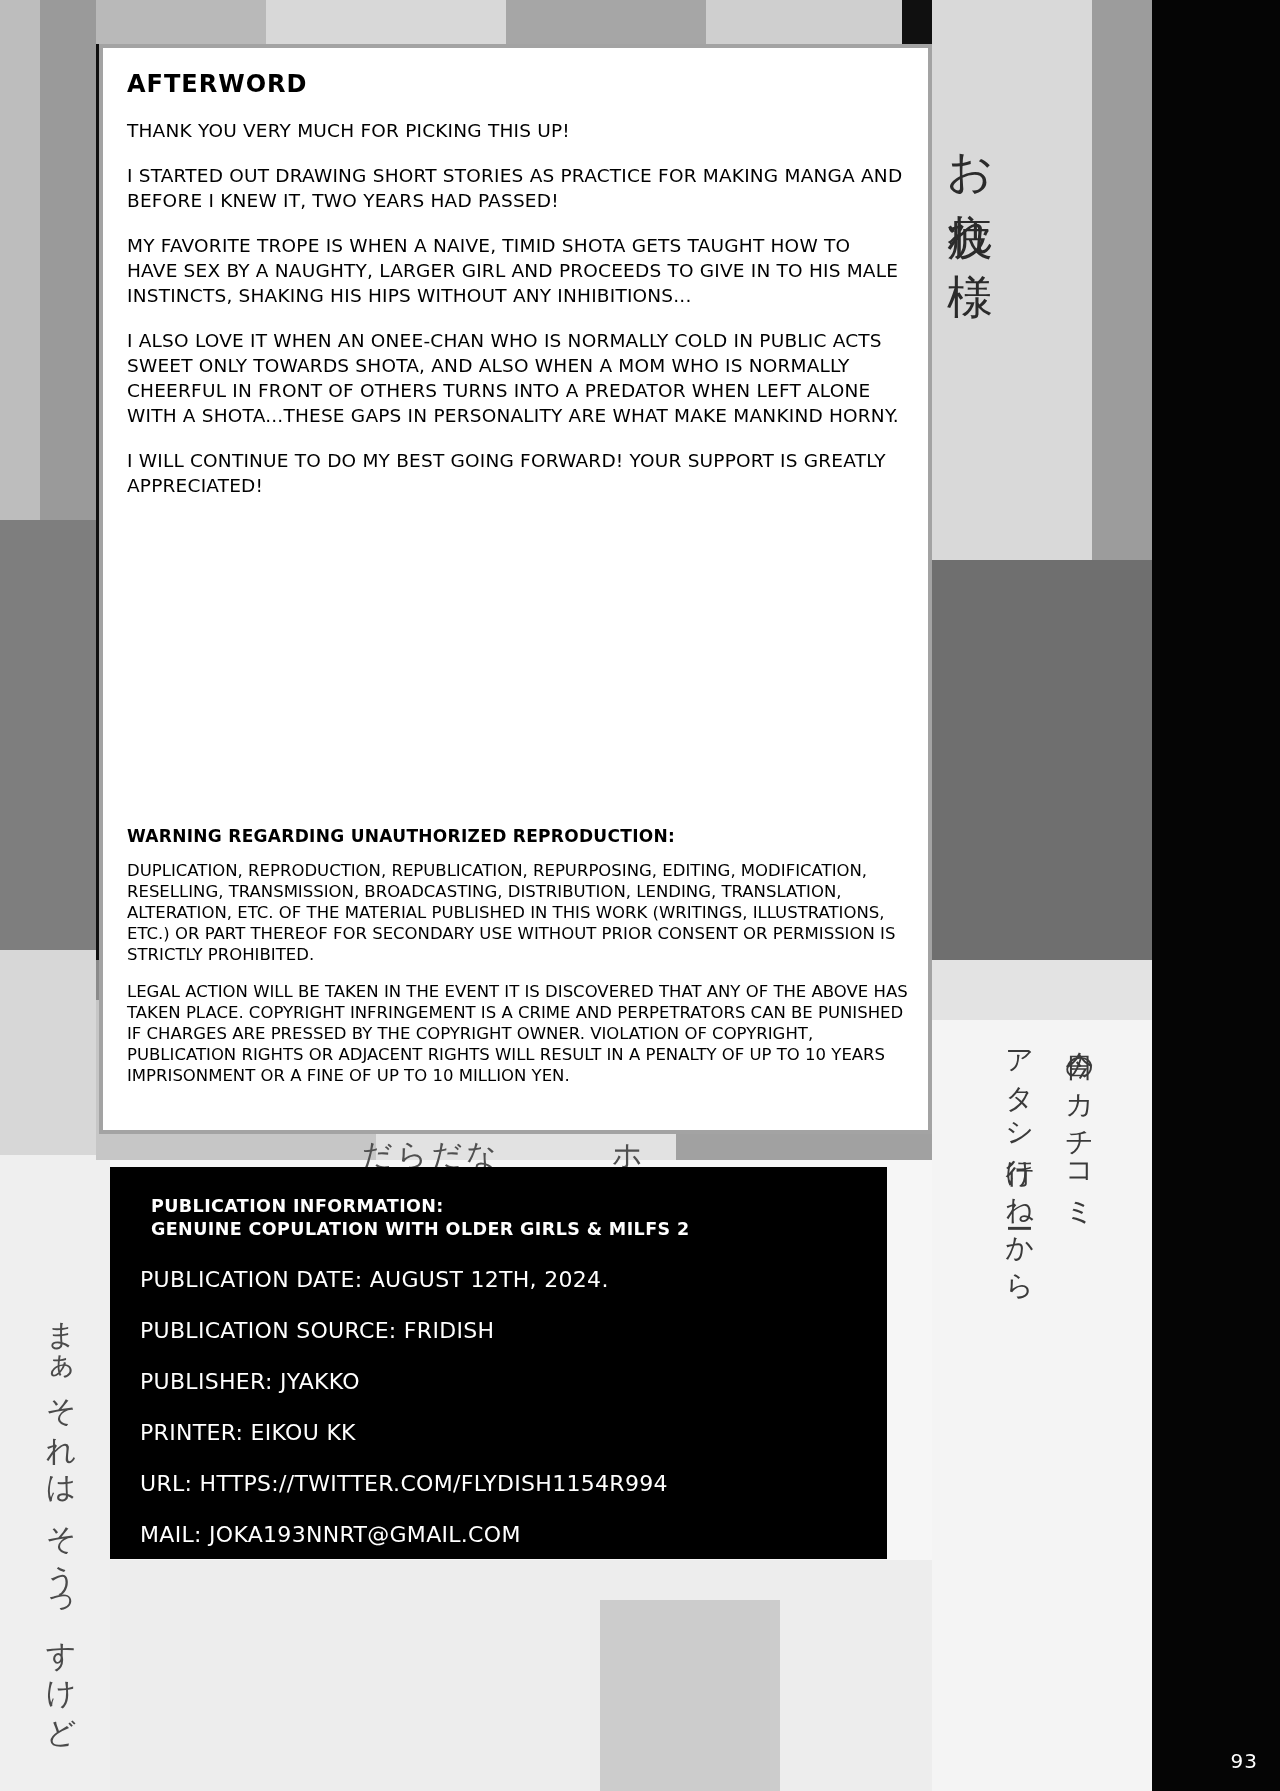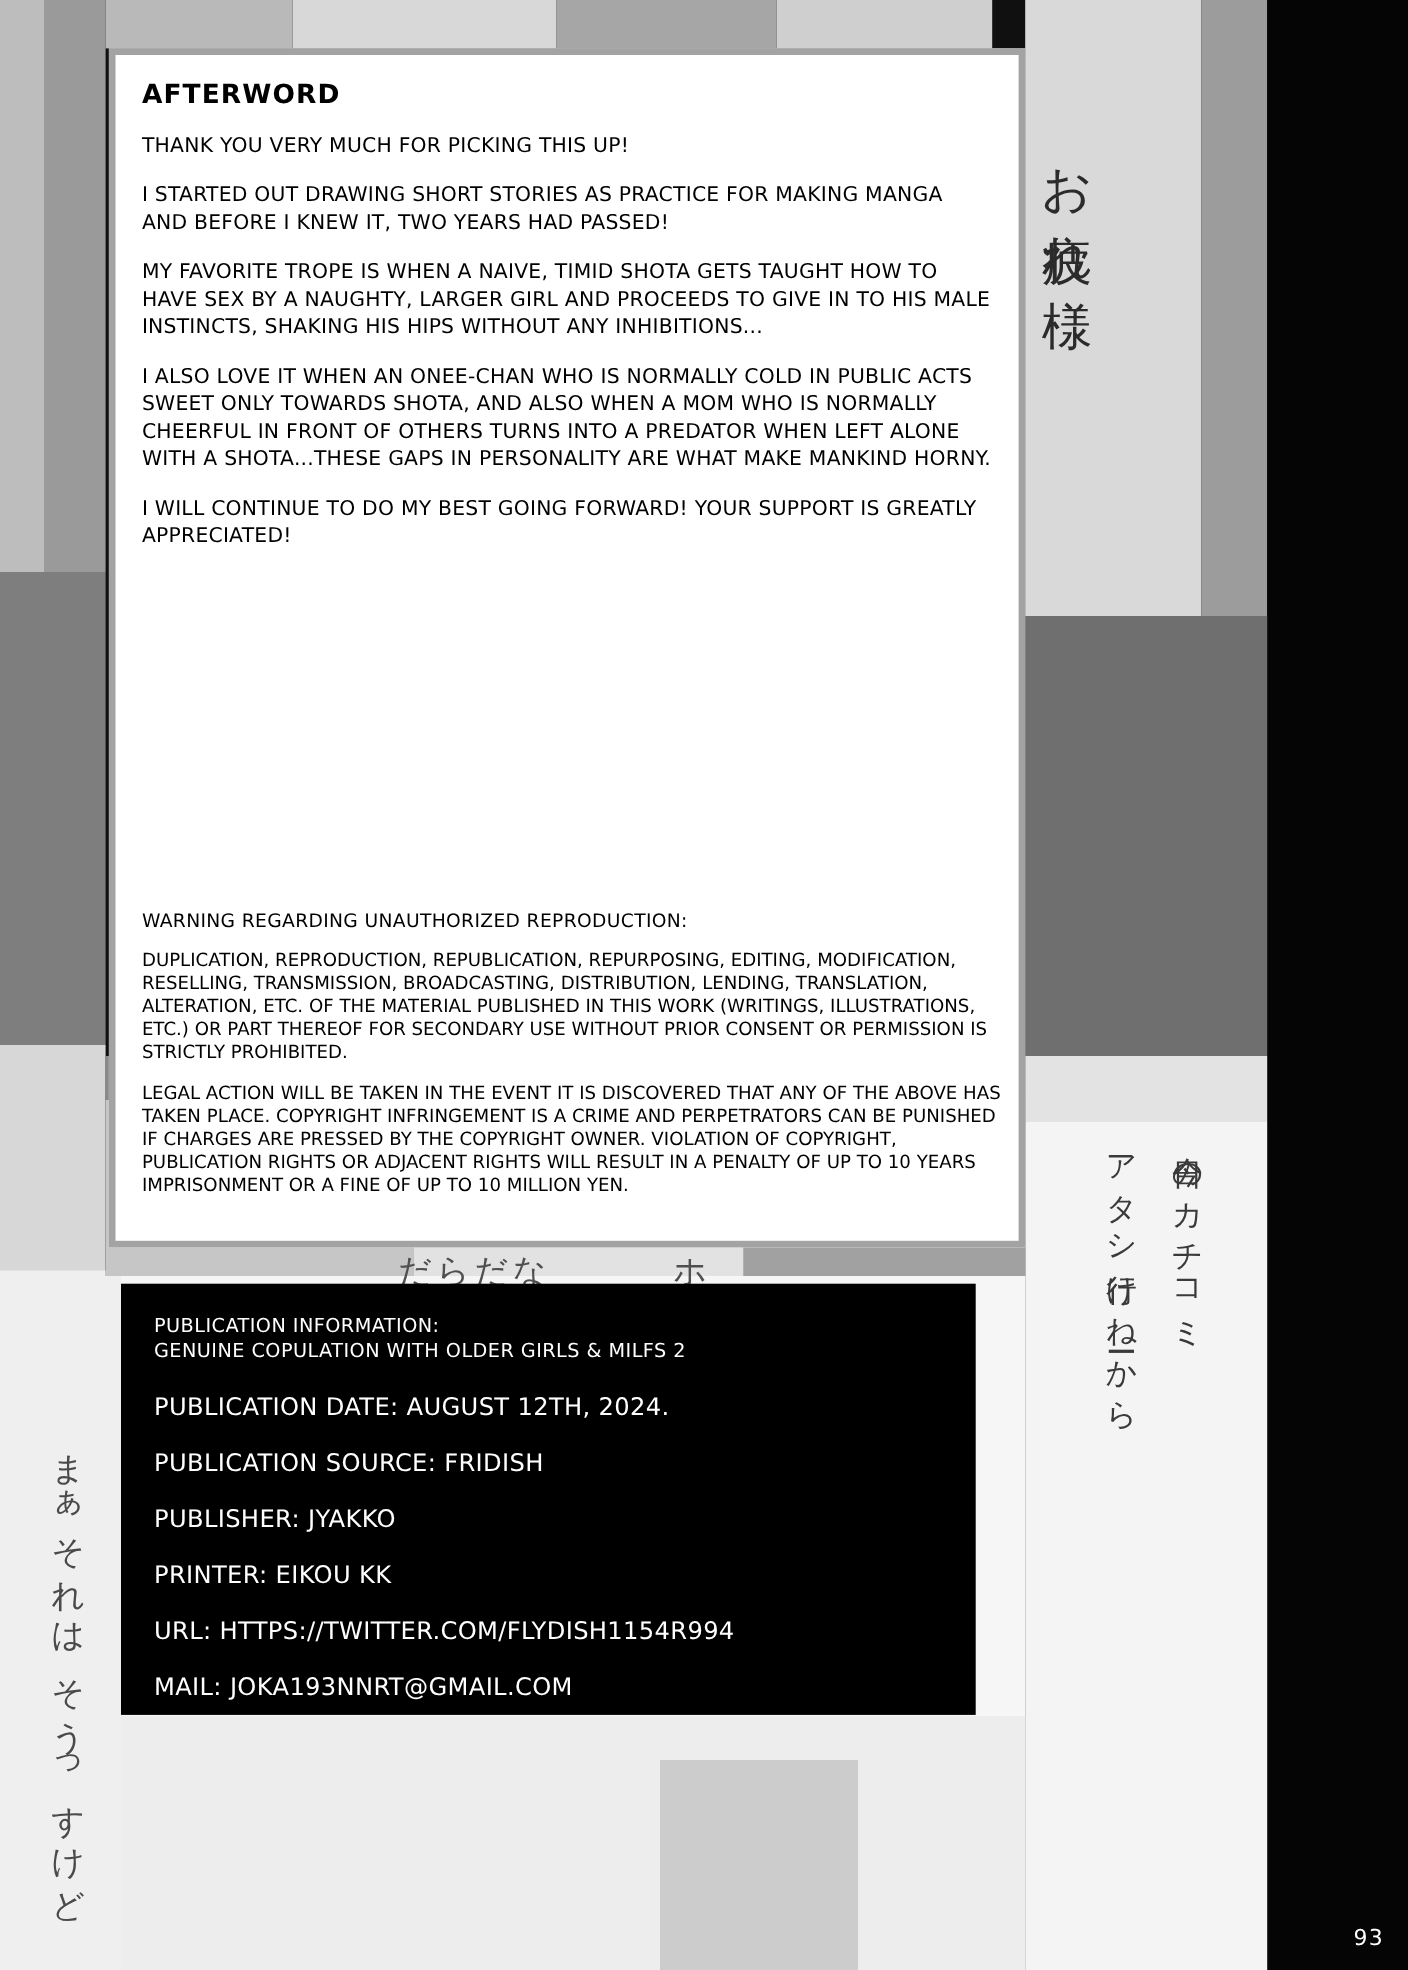--- a/index.html
+++ b/index.html
@@ -48,21 +48,21 @@
   }
 
   
   .afterword-card {
     position: absolute;
     left: 99px;
     top: 44px;
     width: 833px;
     height: 1090px;
     background: #ffffff;
-    border: 6px solid #a3a3a3;
+    border: 4px solid #a3a3a3;
     box-sizing: border-box;
     padding: 22px 24px 0 24px;
   }
   .afterword-title {
     font-family: "DejaVu Sans", sans-serif;
     font-weight: bold;
     font-size: 24px;
     letter-spacing: 1px;
     color: #000;
     margin: 0 0 20px 0;
@@ -77,21 +77,21 @@
     max-width: 790px;
   }
   .warning-block {
     position: absolute;
     left: 24px;
     top: 778px;
     width: 786px;
   }
   .warn-title {
     font-family: "DejaVu Sans", sans-serif;
-    font-weight: normal;
+    font-weight: bold;
     font-size: 17px;
     letter-spacing: 0.3px;
     color: #000;
     margin: 0 0 14px 0;
   }
   .warn-para {
     font-family: "DejaVu Sans", sans-serif;
     font-size: 16.5px;
     line-height: 21px;
     color: #000;
@@ -104,26 +104,26 @@
     left: 110px;
     top: 1167px;
     width: 777px;
     height: 392px;
     background: #000000;
     box-sizing: border-box;
     padding: 28px 30px;
   }
   .pub-head {
     font-family: "DejaVu Sans", sans-serif;
-    font-weight: normal;
+    font-weight: bold;
     font-size: 17.5px;
     line-height: 23px;
     letter-spacing: 0.4px;
     color: #ffffff;
-    margin: 0 0 26px 0;
+    margin: 0 0 26px 11px;
   }
   .pub-line {
     font-family: "DejaVu Sans", sans-serif;
     font-size: 22px;
     letter-spacing: 0.3px;
     color: #ffffff;
     margin: 0 0 26px 0;
   }
   .pub-line:last-child { margin-bottom: 12px; }
 

